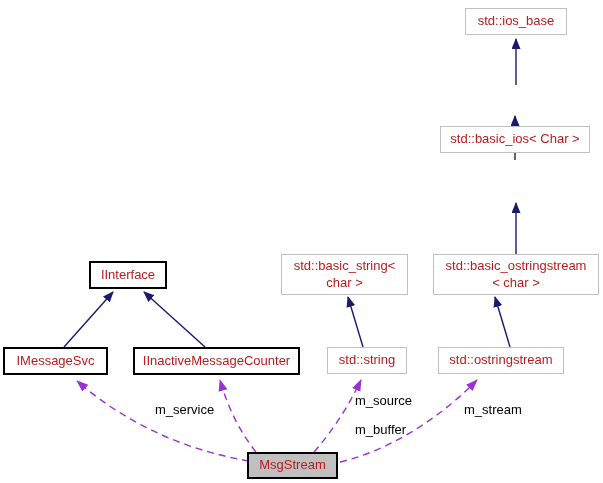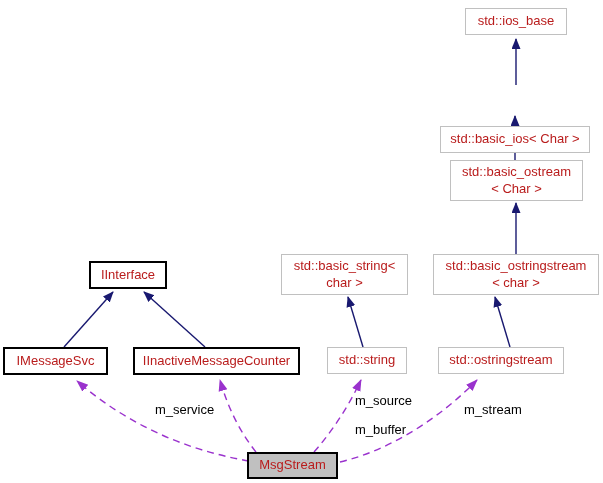--- a/index.html
+++ b/index.html
@@ -73,24 +73,20 @@
   </svg>
 
   <div class="node" style="left:465px; top:8px; width:102px; height:27px;">
     <span>std::ios_base</span>
   </div>
 
   <div class="node" style="left:440px; top:85px; width:150px; height:27px;margin-top:41px;">
     <span>std::basic_ios&lt; Char &gt;</span>
   </div>
 
-  <div class="node" style="left:450px; top:160px; width:133px; height:41px;">
-    <span>std::basic_ostream</span>
-    <span>&lt; Char &gt;</span>
-  </div>
 
   <div class="node" style="left:433px; top:254px; width:166px; height:41px;">
     <span>std::basic_ostringstream</span>
     <span>&lt; char &gt;</span>
   </div>
 
   <div class="node" style="left:281px; top:254px; width:127px; height:41px;text-align:center;">
     <span>std::basic_string&lt;</span>
     <span>char &gt;</span>
   </div>

